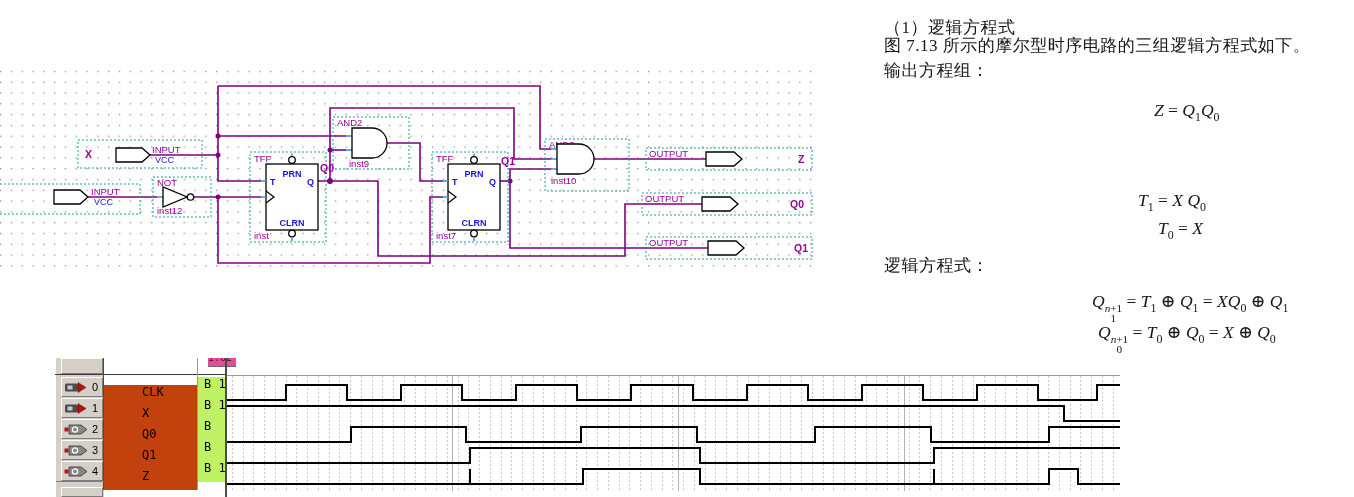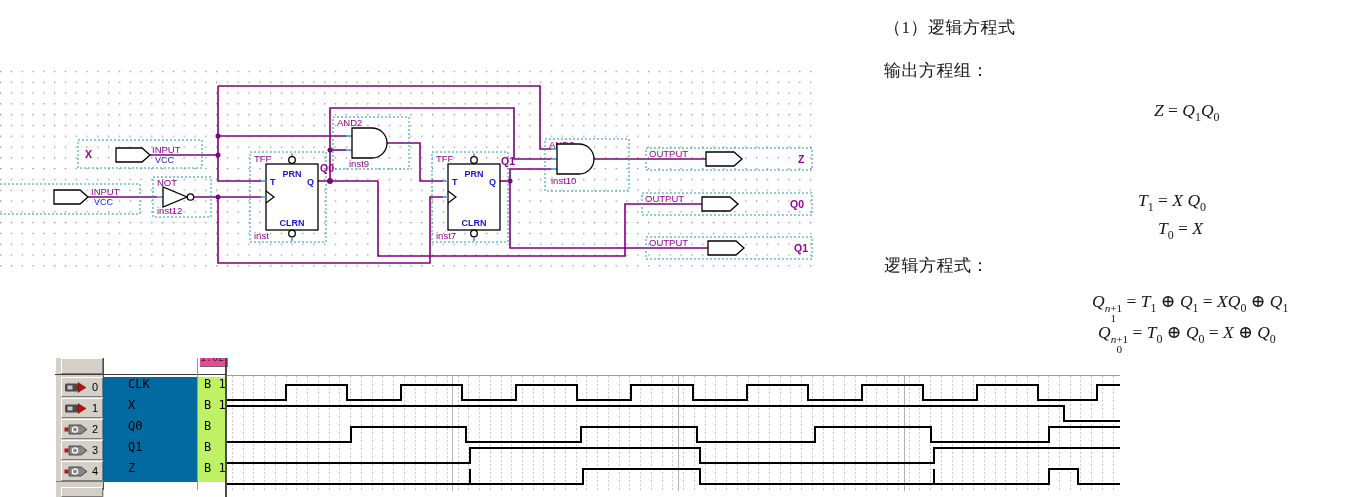--- a/index.html
+++ b/index.html
@@ -27,36 +27,36 @@
   .eq sub,.eq sup{font-size:68%}
   .ss{display:inline-flex;flex-direction:column;vertical-align:-0.42em;line-height:.95;font-size:64%;text-align:center}
 
   
   .gutter{position:absolute;left:55px;top:358px;width:5px;height:139px;background:#d4d0c8;
           border-left:1px solid #fff;border-right:1px solid #7d7d7d}
   .iconcolbg{position:absolute;left:61px;top:358px;width:43px;height:139px;background:#d4d0c8}
   .cell-raised{background:#d4d0c8;border-top:1px solid #fff;border-left:1px solid #fff;
                border-right:1px solid #7d7d7d;border-bottom:1px solid #7d7d7d;box-sizing:border-box}
   .hdr-icon{position:absolute;left:61px;top:358px;width:42px;height:16px}
-  .hdr-val{position:absolute;left:200px;top:358px;width:28px;height:9px;overflow:hidden;
+  .hdr-val{position:absolute;left:208px;top:358px;width:28px;height:9px;overflow:hidden;
            border-bottom:1px solid #6a6a6a;box-sizing:border-box;background:#ec4899}
   .hdr-val span{display:block;margin-top:-6px;font:10px "DejaVu Sans Mono",monospace;color:#333}
   .hline1{position:absolute;left:55px;top:374px;width:172px;height:1px;background:#3c3c3c}
   .hline2{position:absolute;left:56px;top:481px;width:170px;height:1px;background:#7d7d7d}
   .vsep1{position:absolute;left:103px;top:358px;width:1px;height:132px;background:#4a4a4a}
   .vsep2{position:absolute;left:197px;top:358px;width:1px;height:132px;background:#9a9a9a}
   .paneborder{position:absolute;left:225px;top:358px;width:2px;height:139px;background:#4a4a4a}
   .partialcell{position:absolute;left:61px;top:487px;width:42px;height:10px}
 
   .wrow{position:absolute;left:61px;width:165px;height:21px}
   .wrow .icell{position:absolute;left:0;top:0;width:42px;height:20px;display:flex;align-items:center}
   .wrow .icell svg{margin-left:2px}
   .wrow .inum{font:11px "Liberation Sans",sans-serif;color:#000;margin-left:2px}
-  .wrow .nname{position:absolute;left:43px;top:0;width:93px;height:21px;line-height:21px;
-               padding-left:24px;box-sizing:border-box;font:12px "DejaVu Sans Mono",monospace;color:#000;background:#0369a1}
+  .wrow .nname{position:absolute;left:43px;top:8px;width:93px;height:21px;line-height:21px;
+               padding-left:38px;box-sizing:border-box;font:12px "DejaVu Sans Mono",monospace;color:#000;background:#c2410c}
   .wrow .nval{position:absolute;left:137px;top:0;width:27px;height:21px;line-height:21px;
               padding-left:6px;box-sizing:border-box;overflow:hidden;white-space:nowrap;
               font:12px "DejaVu Sans Mono",monospace;color:#000;background:#bef264}
   .wavesvg{position:absolute;left:227px;top:358px}
 </style>
 </head>
 <body>
 
 <div class="stage">
 
@@ -197,20 +197,21 @@
     <g>
       <rect class="selbox" x="646" y="177" width="166" height="22"></rect>
       <text class="plabel" x="649" y="186">OUTPUT</text>
       <polygon class="sym" points="708,181 736,181 744,188 736,195 708,195"></polygon>
       <text class="pnet" x="794" y="192">Q1</text>
     </g>
   </svg>
 
   <div class="notes">
     <div class="cn" style="left:2px;top:16px">（1）逻辑方程式</div>
+    <div class="cn" style="left:2px;top:34px">图 7.13 所示的摩尔型时序电路的三组逻辑方程式如下。</div>
     <div class="cn" style="left:2px;top:59px">输出方程组：</div>
     <div class="eq" style="left:272px;top:100px"><i>Z</i> = <i>Q</i><sub>1</sub><i>Q</i><sub>0</sub></div>
     <div class="eq" style="left:256px;top:190px"><i>T</i><sub>1</sub> = <i>X Q</i><sub>0</sub></div>
     <div class="eq" style="left:276px;top:218px"><i>T</i><sub>0</sub> = <i>X</i></div>
     <div class="cn" style="left:2px;top:254px">逻辑方程式：</div>
     <div class="eq" style="left:210px;top:291px"><i>Q</i><span class="ss">
           <span class="ss-t"><i>n</i>+1</span>
           <span class="ss-b">1</span>
         </span> = <i>T</i><sub>1</sub> ⊕ <i>Q</i><sub>1</sub> = <i>XQ</i><sub>0</sub> ⊕ <i>Q</i><sub>1</sub></div>
     <div class="eq" style="left:216px;top:322px"><i>Q</i><span class="ss">

